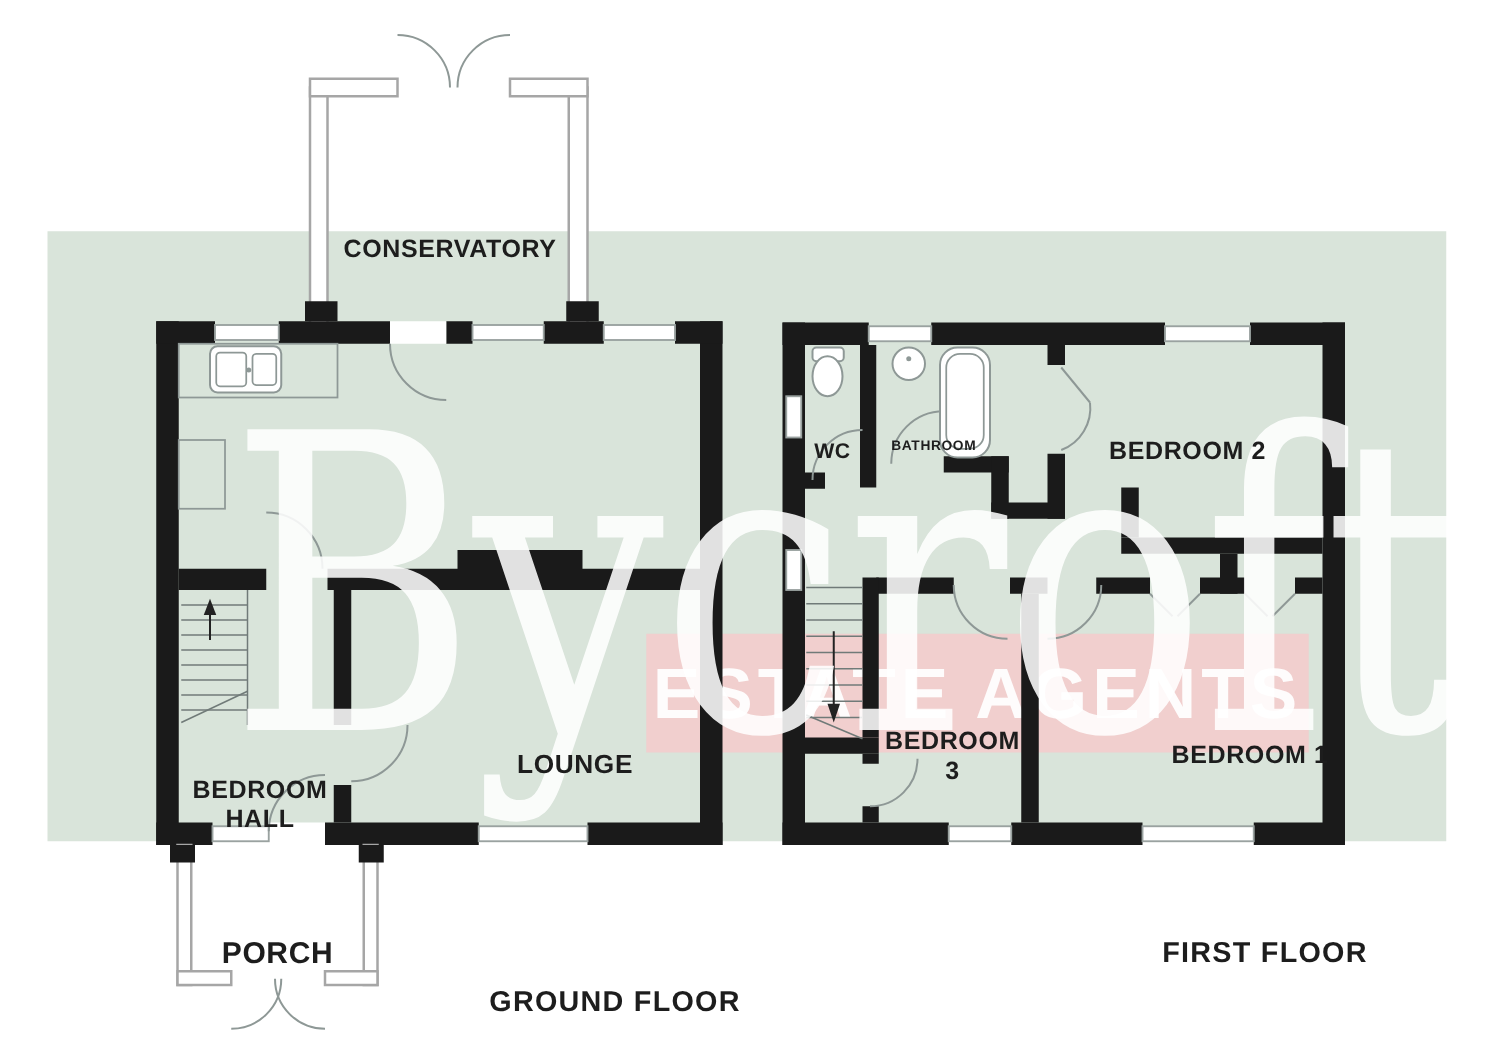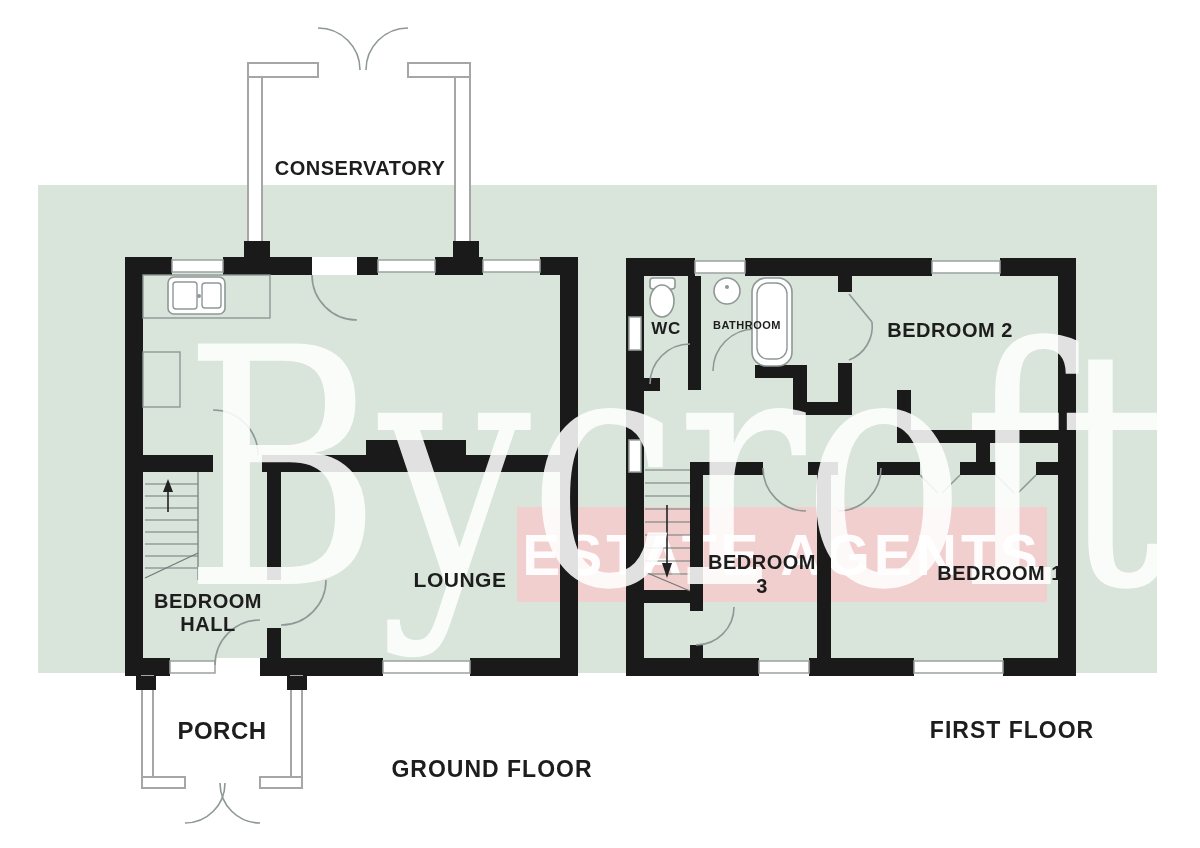--- a/index.html
+++ b/index.html
@@ -23,21 +23,21 @@
   #plan-svg{position:absolute; left:0; top:0;}
   #brand-watermark{
     position:absolute; left:183px; top:305px; line-height:1;
     font-family:"DejaVu Serif", serif; font-size:330px;
     color:rgba(255,255,255,0.87); letter-spacing:-4px;
     transform:scaleX(0.82); transform-origin:left top; white-space:nowrap;
     pointer-events:none;
   }
   .room-label{
     position:absolute; transform:translate(-50%,-50%);
-    font-weight:bold; color:#1d1d1d; white-space:nowrap; letter-spacing:0.5px;
+    font-weight:bold; color:#1d1d1d; white-space:nowrap; letter-spacing:0.5px;margin-top:32px;
   }
   .sz15{font-size:11px;} .sz17{font-size:17px;} .sz19{font-size:24px;}
   .sz20{font-size:20px;} .sz21{font-size:21px;} .sz23{font-size:23px; letter-spacing:1px;}
   
   .wall{fill:#1a1a1a; stroke:none;}
   .gwall{fill:#ffffff; stroke:#a6a6a6; stroke-width:2;}
   .win{fill:#ffffff; stroke:#9aa2a0; stroke-width:1.5;}
   .doorgap{fill:#ffffff; stroke:none;}
   .arc{fill:none; stroke:#8e9896; stroke-width:1.6;}
   .fx{fill:#ffffff; stroke:#8e9896; stroke-width:1.6;}

